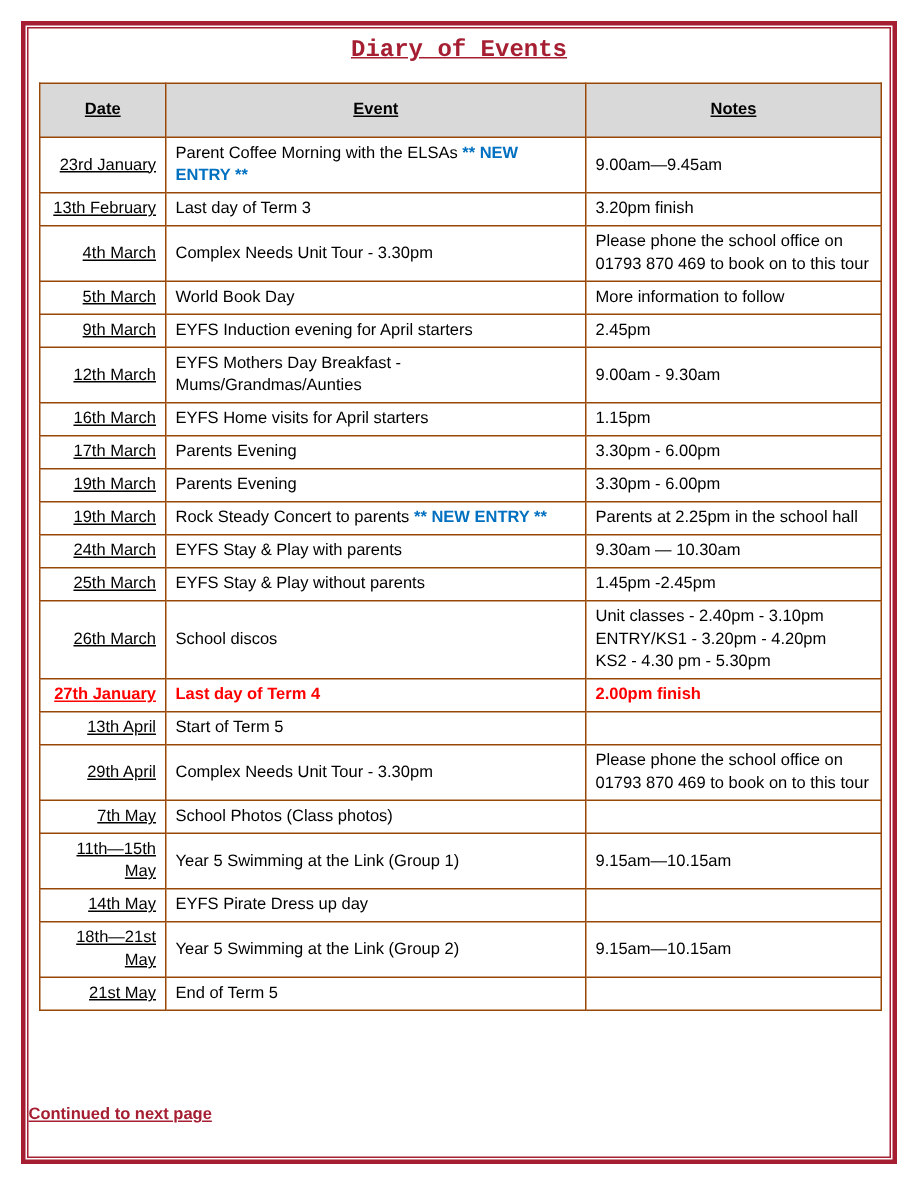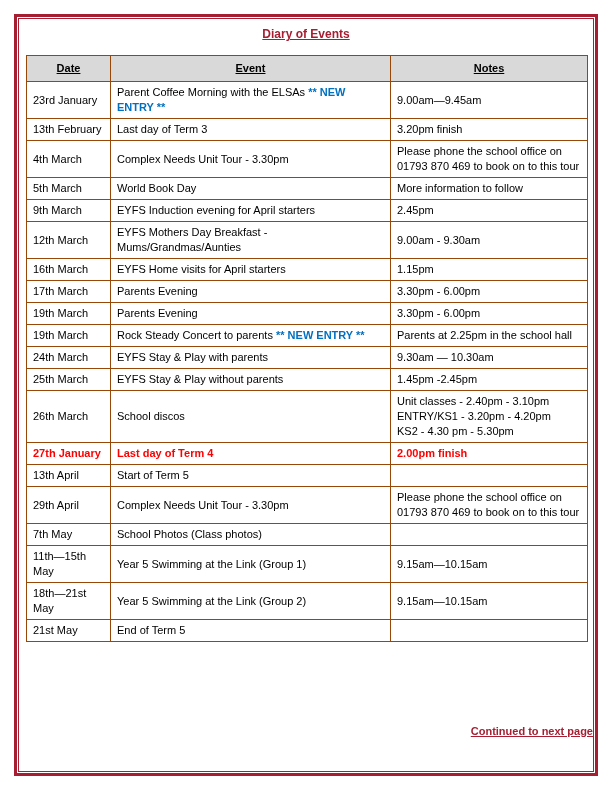--- a/index.html
+++ b/index.html
@@ -22,52 +22,53 @@
   }
   .content {
     position: absolute;
     left: 19px; top: 19px; right: 19px; bottom: 21px;
     padding-top: 3px;
   }
   .title-wrap { text-align: center; margin-top: 2px; }
   .page-title {
     color: var(--crimson);
     font-weight: bold;
-    font-size: 12px;
+    font-size: 16px;
     text-decoration: underline;
+    font-family: Liberation Mono, monospace;
   }
   table.events {
     border-collapse: collapse;
     table-layout: fixed;
     margin: 13px 0 0 7px;
     width: 561px;
   }
   table.events th, table.events td {
     border: 1.5px solid var(--grid);
     font-size: 11px;
     vertical-align: middle;
     padding: 3px 6px;
     line-height: 15px;
   }
   table.events th {
     background: var(--headerbg);
-    height: 26px;
+    height: 36px;
     text-align: center;
     font-weight: bold;
   }
   table.events th span { text-decoration: underline; }
   table.events td { height: 22px; }
-  td.date-cell { text-align: left; }
+  td.date-cell { text-align: right; text-decoration: underline; }
   td.event-cell, td.notes-cell { text-align: left; }
   tr.alert td { color: var(--alert); font-weight: bold; }
   .new-entry { color: var(--newentry); font-weight: bold; }
   .footer-wrap {
     position: absolute;
-    left: 0; right: 0; bottom: 32px;
-    text-align: right;
+    left: 0; right: 0; bottom: 20px;
+    text-align: left;
   }
   .footer-note {
     color: var(--crimson);
     font-weight: bold;
     font-size: 11px;
     text-decoration: underline;
   }
 </style>
 </head>
 <body>
@@ -215,20 +216,25 @@
           <td class="notes-cell"></td>
         </tr>
         <tr>
           <td class="date-cell">11th—15th May</td>
           <td class="event-cell"><span>Year 5 Swimming at the Link (Group 1)</span></td>
           <td class="notes-cell">
             <div>9.15am—10.15am</div>
           </td>
         </tr>
         <tr>
+          <td class="date-cell">14th May</td>
+          <td class="event-cell"><span>EYFS Pirate Dress up day</span></td>
+          <td class="notes-cell"></td>
+        </tr>
+        <tr>
           <td class="date-cell">18th—21st May</td>
           <td class="event-cell"><span>Year 5 Swimming at the Link (Group 2)</span></td>
           <td class="notes-cell">
             <div>9.15am—10.15am</div>
           </td>
         </tr>
         <tr>
           <td class="date-cell">21st May</td>
           <td class="event-cell"><span>End of Term 5</span></td>
           <td class="notes-cell"></td>

